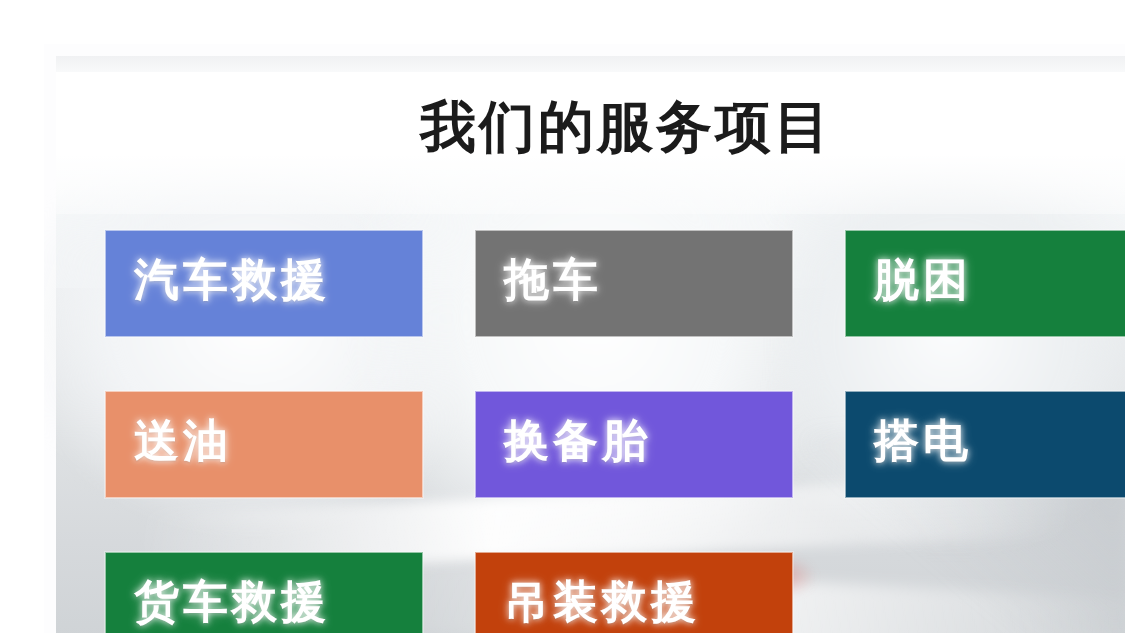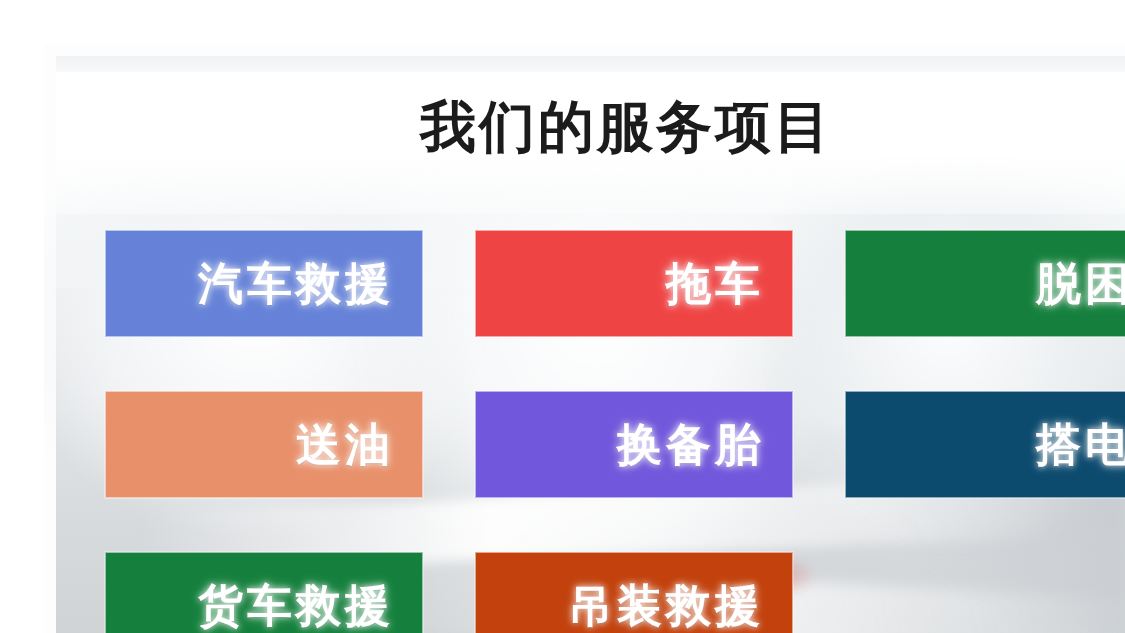--- a/index.html
+++ b/index.html
@@ -121,24 +121,25 @@
     display: grid;
     grid-template-columns: 342px 342px 342px;
     grid-template-rows: 131px 131px 131px;
     column-gap: 28px;
     row-gap: 30px;
   }
 
   .service-tile {
     display: flex;
     align-items: center;
-    justify-content: flex-end;
+    justify-content: flex-start;
     border: 1px solid rgba(255,255,255,.55);
     box-shadow: 0 0 0 1px rgba(255,255,255,.30);
     cursor: pointer;
+    font-family: Liberation Mono, monospace;
   }
 
   .tile-label {
     font-size: 45px;
     font-weight: bold;
     letter-spacing: 4px;
     color: #ffffff;
     text-shadow: 0 0 6px rgba(255,255,255,.85),
                  0 0 12px rgba(255,255,255,.45),
                  0 1px 2px rgba(0,0,0,.18);
@@ -166,21 +167,21 @@
 <div id="page">
 
   <h1 id="page-title">我们的服务项目</h1>
 
   <div id="service-grid">
 
     <div class="service-tile" style="background-color: rgb(101, 130, 216);">
       <span class="tile-label">汽车救援</span>
     </div>
 
-    <div class="service-tile" style="background-color: #ef4444;">
+    <div class="service-tile" style="background-color: #737373;">
       <span class="tile-label">拖车</span>
     </div>
 
     <div class="service-tile" style="background-color: #15803d;">
       <span class="tile-label">脱困</span>
     </div>
 
 
     <div class="service-tile" style="background-color: rgb(232, 144, 106);">
       <span class="tile-label">送油</span>

